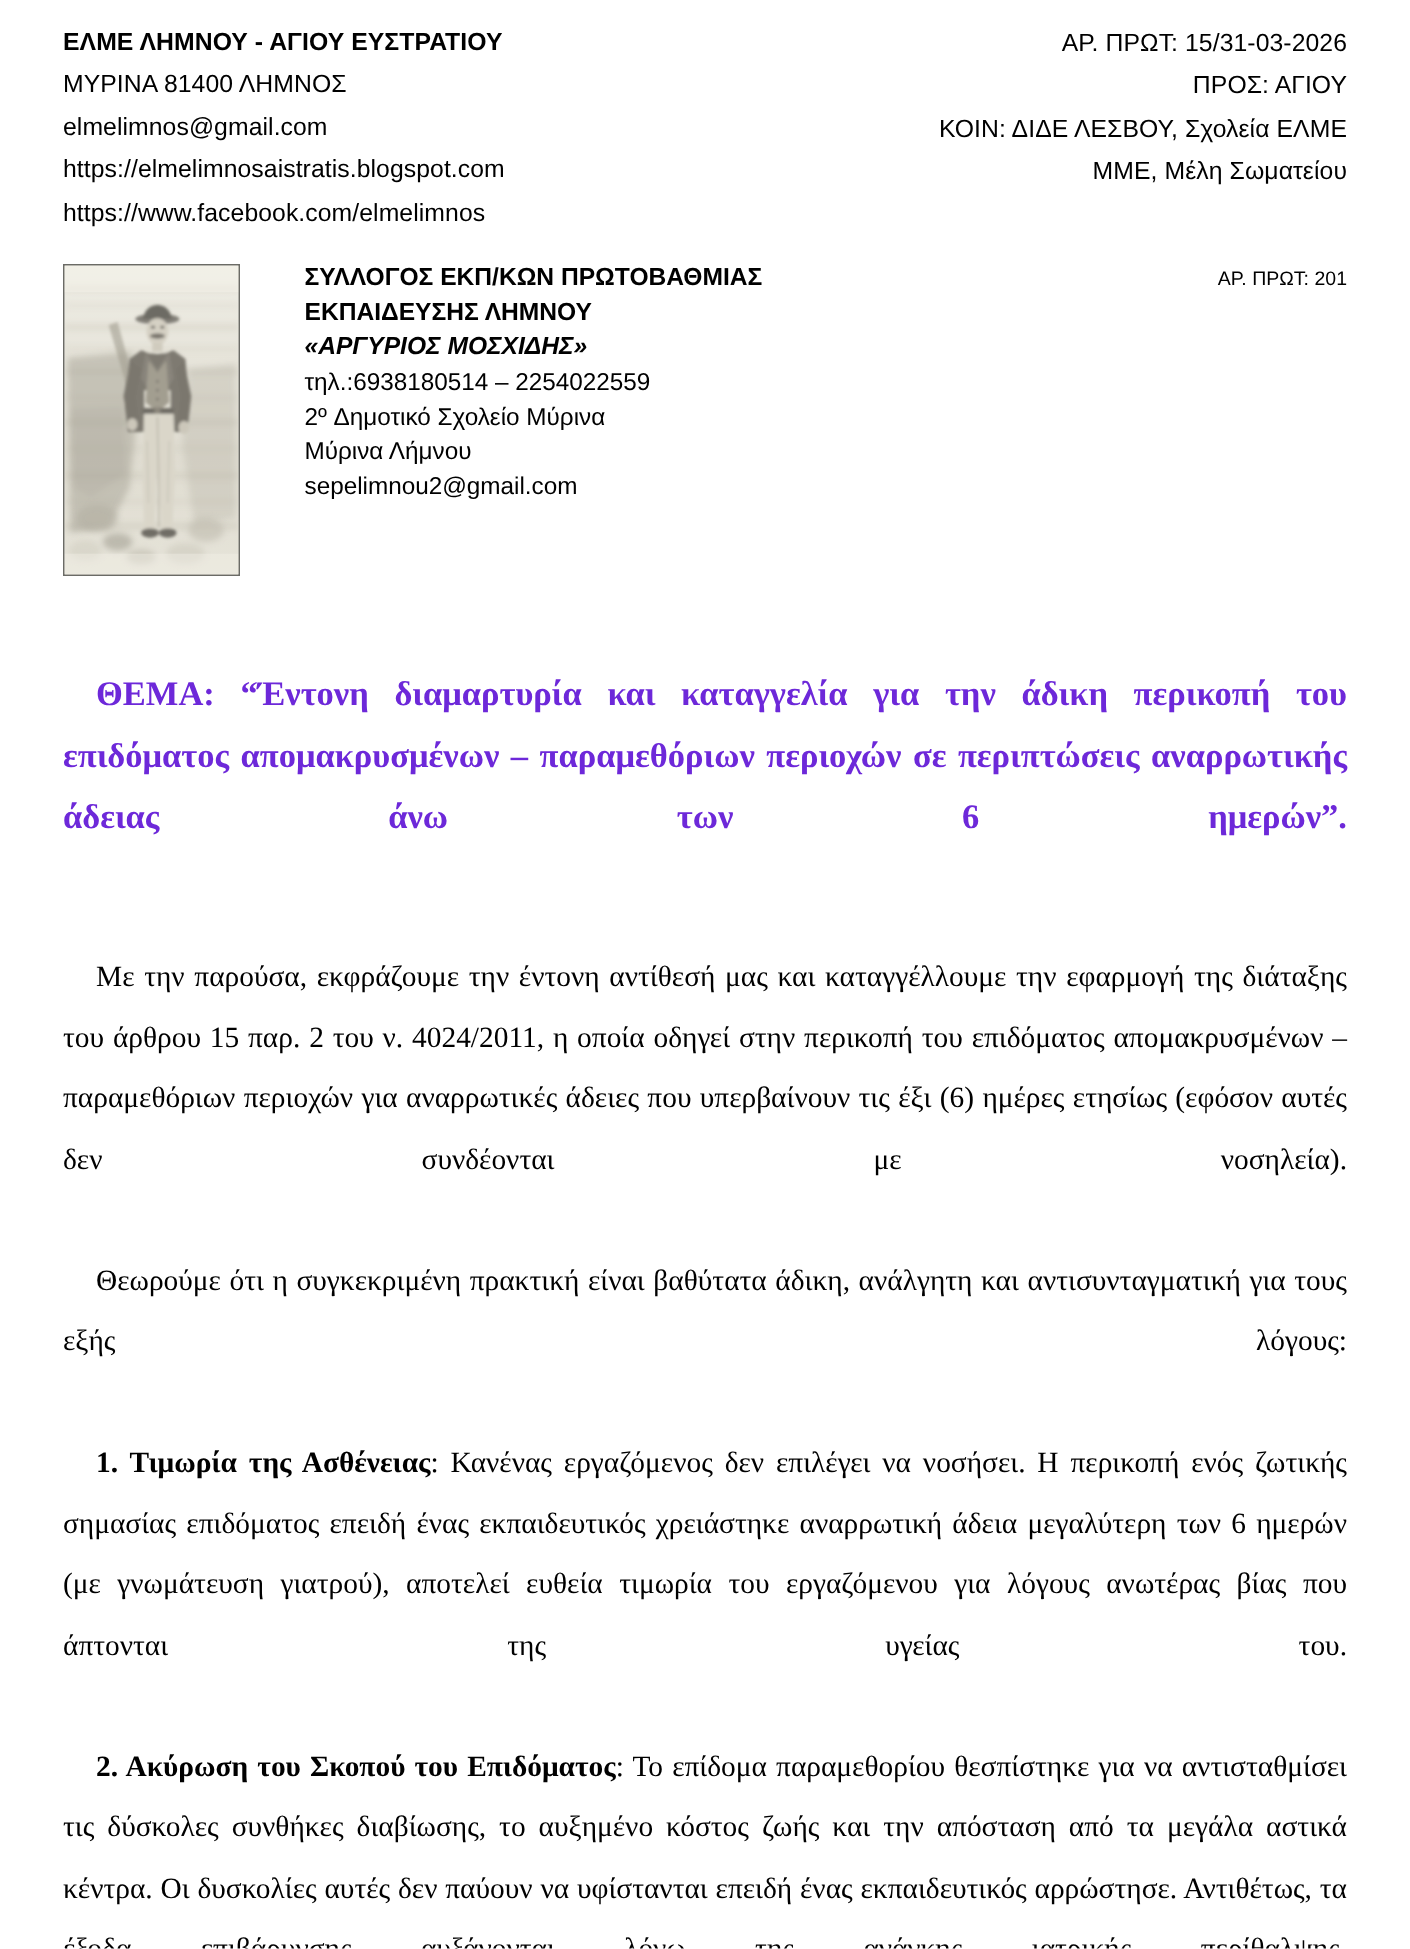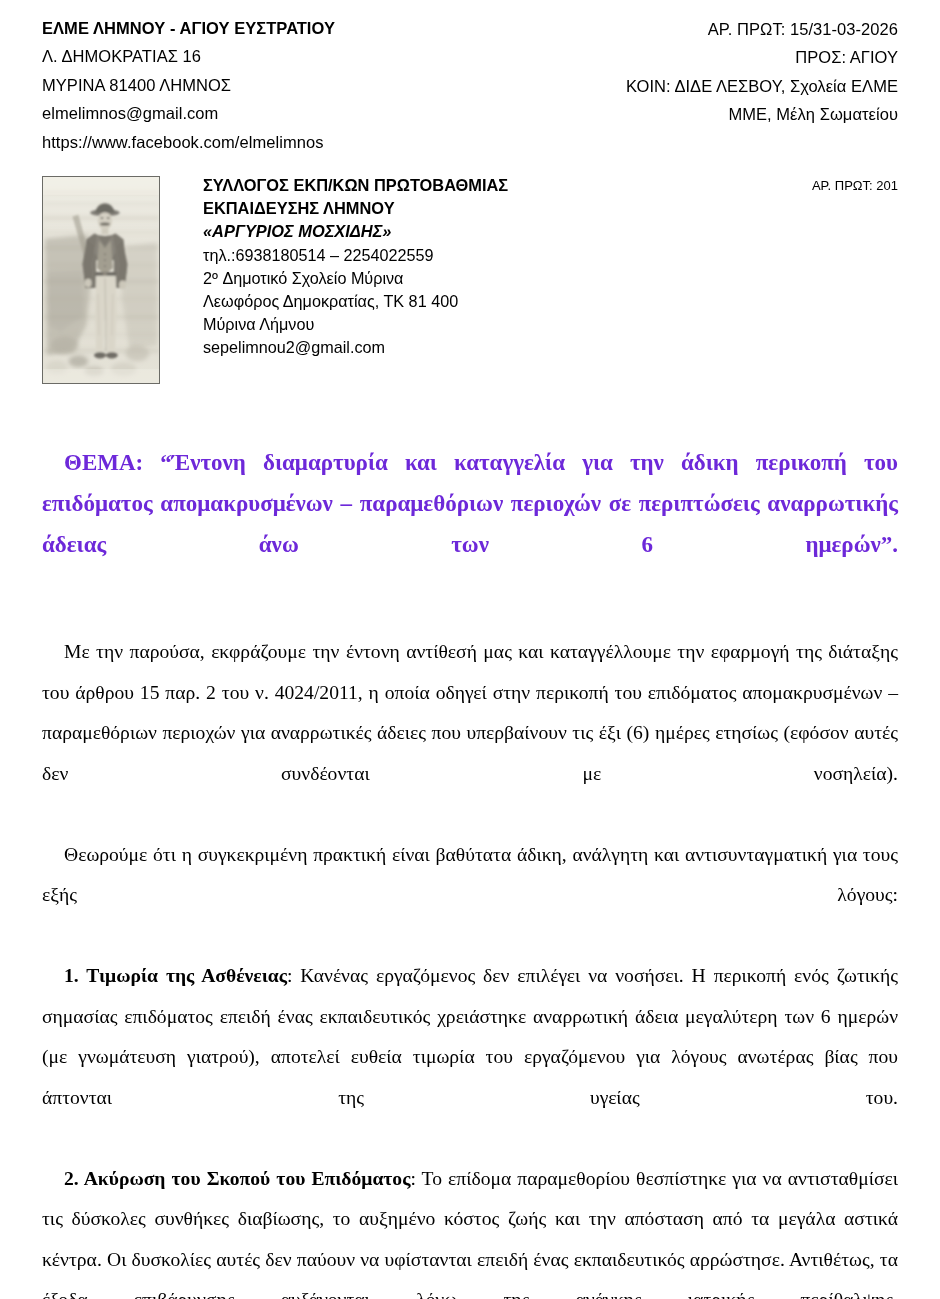--- a/index.html
+++ b/index.html
@@ -160,23 +160,23 @@
 </style>
 </head>
 <body>
 
 <div class="page">
 
   <div class="top-header">
 
     <div class="hdr-col-left">
       <div class="hdr-line bold">ΕΛΜΕ ΛΗΜΝΟΥ - ΑΓΙΟΥ ΕΥΣΤΡΑΤΙΟΥ</div>
-      <div class="hdr-line">Λ. ΔΗΜΟΚΡΑΤΙΑΣ 16</div>
       <div class="hdr-line">ΜΥΡΙΝΑ 81400 ΛΗΜΝΟΣ</div>
       <div class="hdr-line">elmelimnos@gmail.com</div>
+      <div class="hdr-line">https://elmelimnosaistratis.blogspot.com</div>
       <div class="hdr-line">https://www.facebook.com/elmelimnos</div>
     </div>
 
     <div class="hdr-col-right">
       <div class="hdr-line">
         <span class="hdr-label">ΑΡ. ΠΡΩΤ:</span><span class="hdr-value"> 15/31-03-2026</span>
       </div>
       <div class="hdr-line">
         <span class="hdr-label">ΠΡΟΣ:</span><span class="hdr-value"> ΑΓΙΟΥ</span>
       </div>
@@ -303,21 +303,20 @@
         <rect x="0" y="194" width="118" height="14" fill="#f2efe7" opacity="0.45"></rect>
       </svg>
     </div>
 
     <div class="org-block">
       <div class="org-line b">ΣΥΛΛΟΓΟΣ ΕΚΠ/ΚΩΝ ΠΡΩΤΟΒΑΘΜΙΑΣ</div>
       <div class="org-line b">ΕΚΠΑΙΔΕΥΣΗΣ ΛΗΜΝΟΥ</div>
       <div class="org-line bi">«ΑΡΓΥΡΙΟΣ ΜΟΣΧΙΔΗΣ»</div>
       <div class="org-line">τηλ.:6938180514 – 2254022559</div>
       <div class="org-line">2º Δημοτικό Σχολείο Μύρινα</div>
-      <div class="org-line">Λεωφόρος Δημοκρατίας, ΤΚ 81 400</div>
       <div class="org-line">Μύρινα Λήμνου</div>
       <div class="org-line">sepelimnou2@gmail.com</div>
     </div>
 
     <div class="prot-right">
       <span class="hdr-label">ΑΡ. ΠΡΩΤ</span><span class="hdr-value">: 201</span>
     </div>
 
   </div>
 

